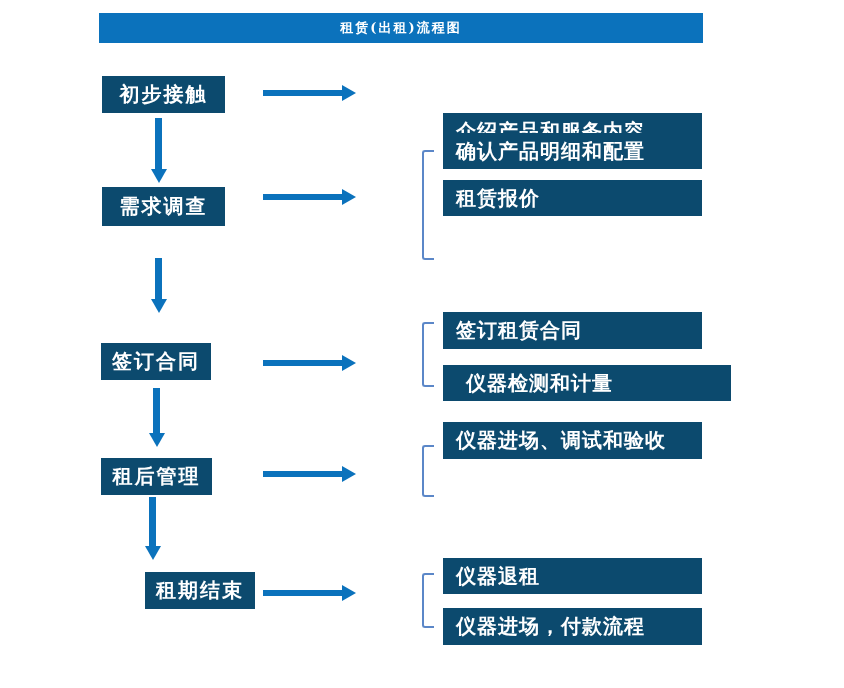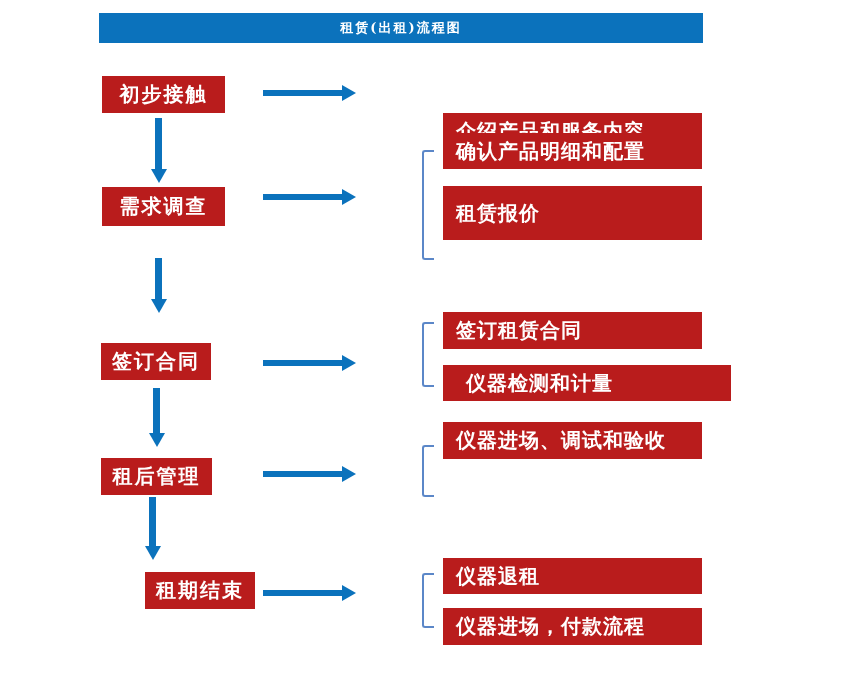--- a/index.html
+++ b/index.html
@@ -14,21 +14,21 @@
   }
   .title-bar {
     position: absolute;
     left: 99px; top: 13px; width: 604px; height: 30px;
     background: #0b72bc; color: #ffffff;
     display: flex; align-items: center; justify-content: center;
     font-size: 13px; letter-spacing: 2px;
   }
   .box {
     position: absolute;
-    background: #b91c1c; color: #ffffff;
+    background: #0c4a6e; color: #ffffff;
     display: flex; align-items: center;
     box-sizing: border-box;
   }
   .left-box  { justify-content: center; font-size: 20px; letter-spacing: 2px; }
   .right-box { padding-left: 13px; font-size: 20px; letter-spacing: 1px; white-space: nowrap; }
 
   .h-arrow {
     position: absolute;
     width: 93px; height: 16px;
     display: flex; align-items: center;
@@ -113,21 +113,21 @@
   </div>
 
   <div class="bracket" style="top:150px; height:110px;"></div>
   <div class="bracket" style="top:322px; height:65px;"></div>
   <div class="bracket" style="top:445px; height:52px;"></div>
   <div class="bracket" style="top:573px; height:55px;"></div>
 
   <div class="box right-box" style="left:443px; top:77px;  width:259px; height:36px;margin-top:36px;">介绍产品和服务内容</div>
 
   <div class="box right-box" style="left:443px; top:133px; width:259px; height:36px;">确认产品明细和配置</div>
-  <div class="box right-box" style="left:443px; top:186px; width:259px; height:54px;">租赁报价</div>
+  <div class="box right-box" style="left:443px; top:180px; width:259px; height:36px;">租赁报价</div>
 
   <div class="box right-box" style="left:443px; top:312px; width:259px; height:37px;">签订租赁合同</div>
   <div class="box right-box" style="left:443px; top:365px; width:288px; height:36px;padding-left:23px;">仪器检测和计量</div>
 
   <div class="box right-box" style="left:443px; top:422px; width:259px; height:37px;">仪器进场、调试和验收</div>
 
   <div class="box right-box" style="left:443px; top:558px; width:259px; height:36px;">仪器退租</div>
   <div class="box right-box" style="left:443px; top:608px; width:259px; height:37px;">仪器进场，付款流程</div>
 
 </div>

